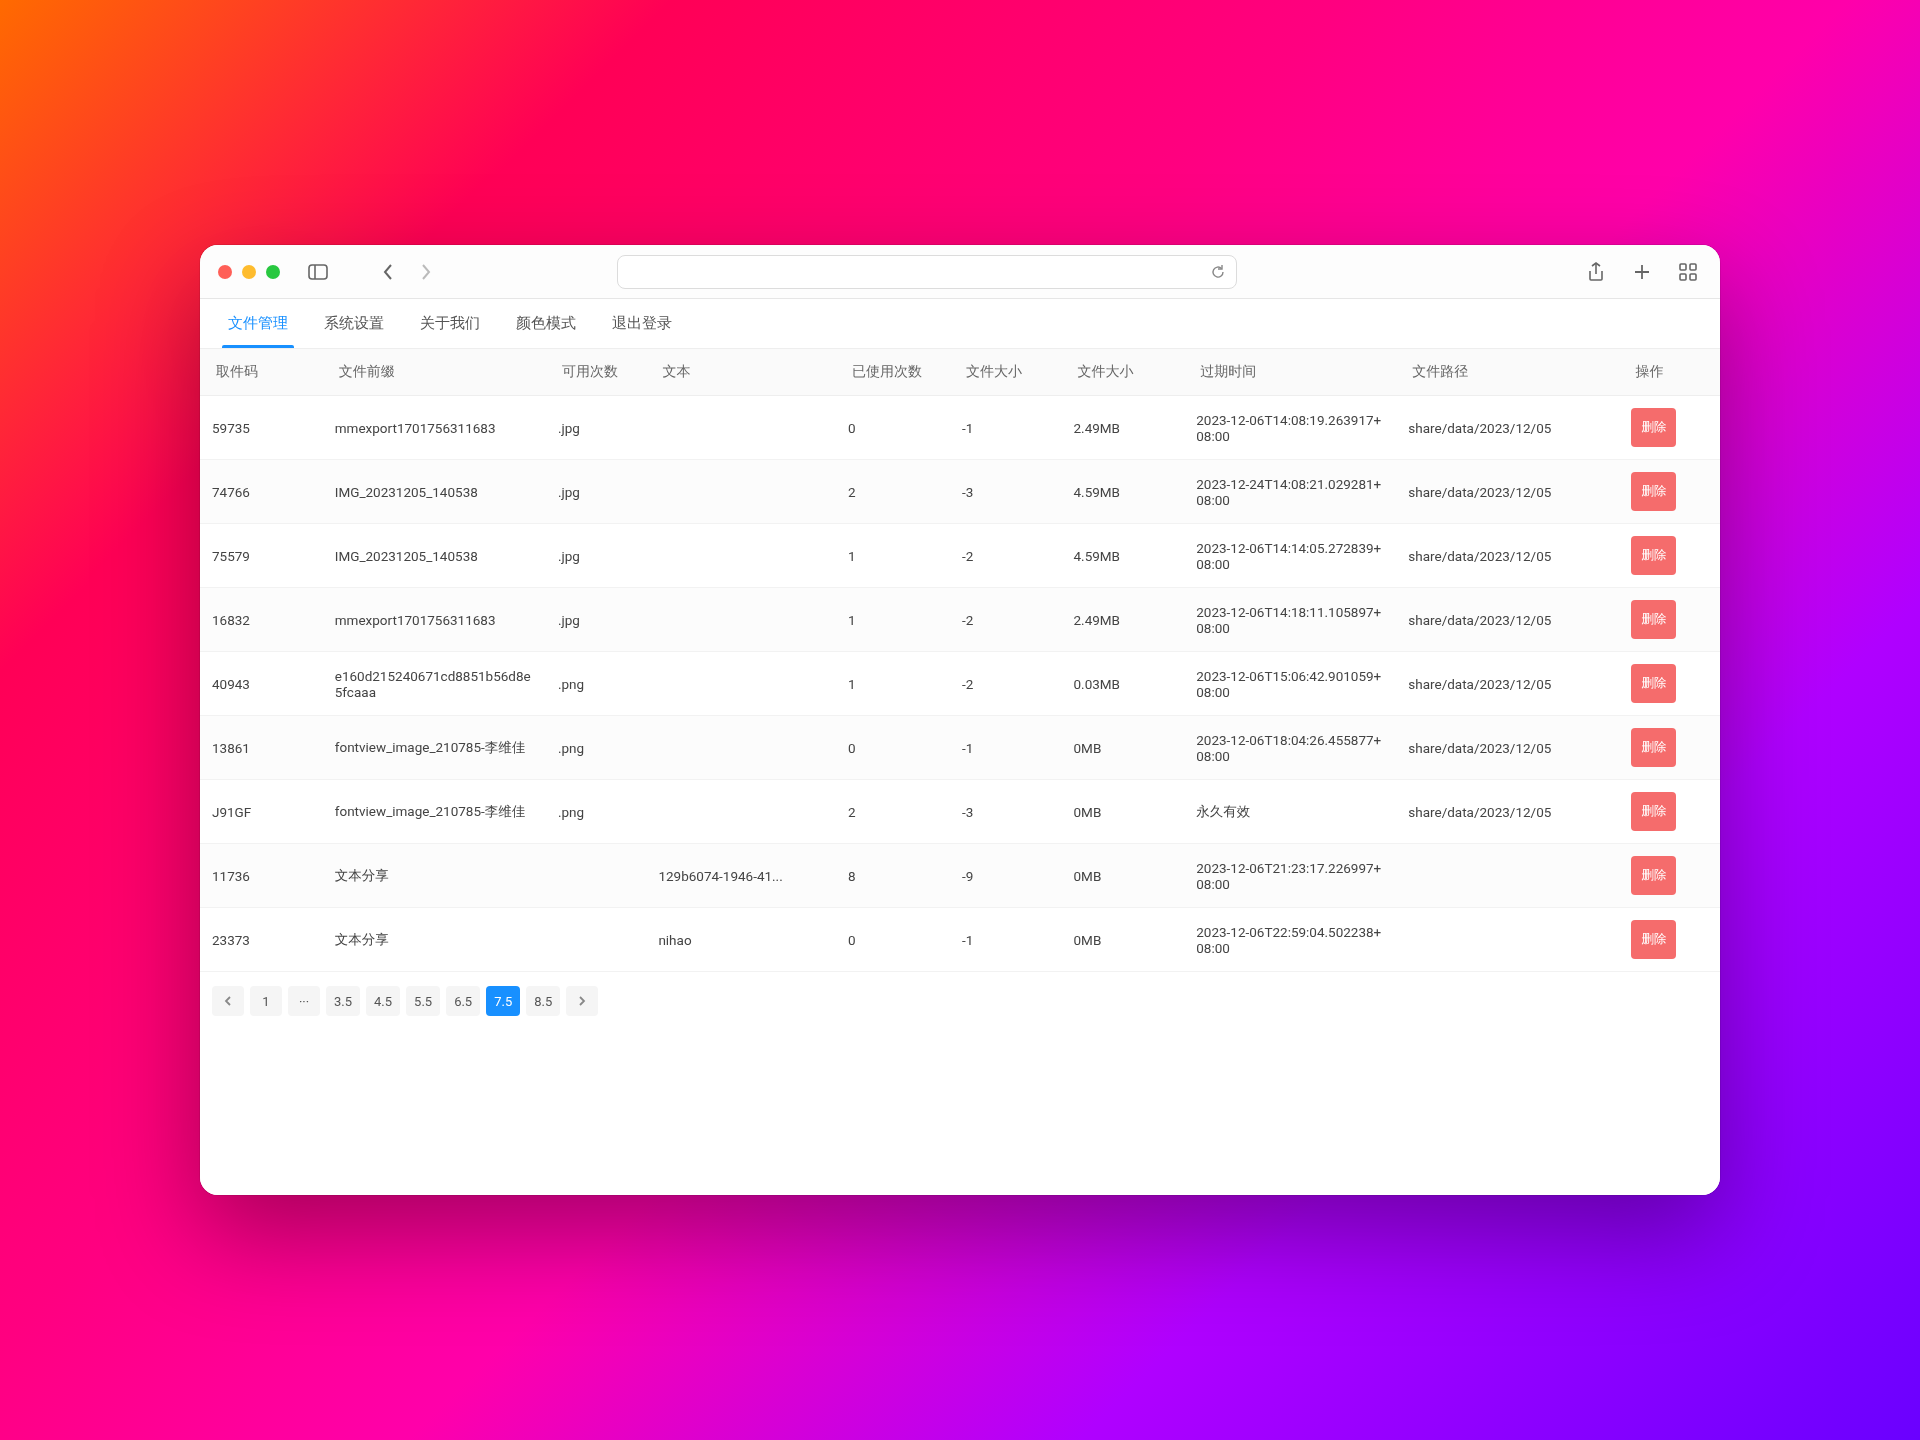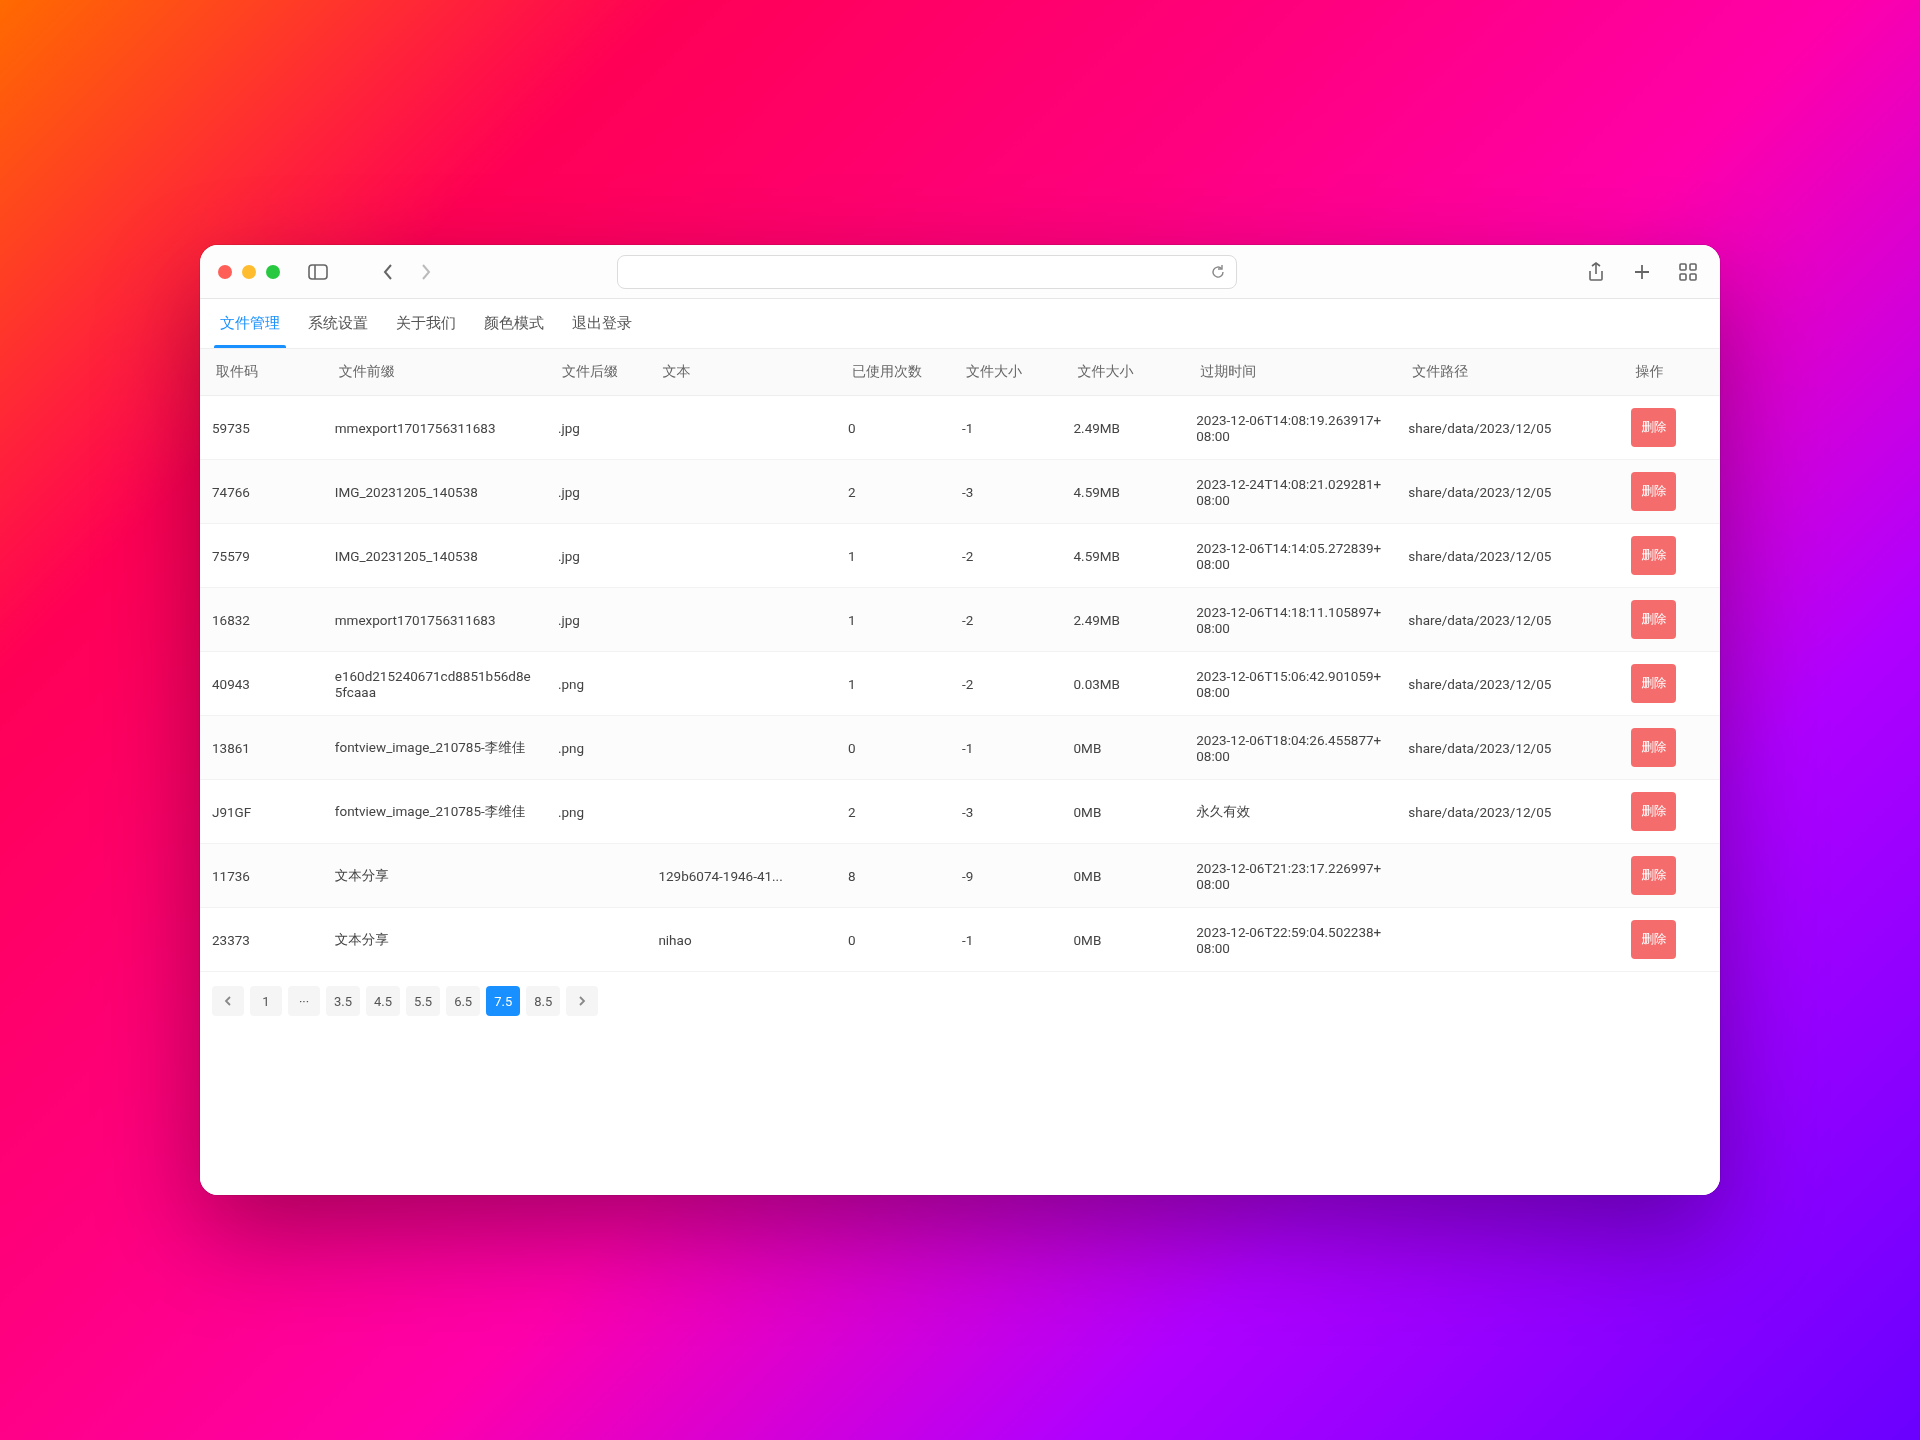--- a/index.html
+++ b/index.html
@@ -29,21 +29,21 @@
     border:1px solid #dcdcdc; border-radius:8px; background:#fff;
     display:flex; align-items:center; justify-content:flex-end; padding:0 10px;
   }
   .tb-right { margin-left:auto; display:flex; gap:18px; }
   svg { display:block; }
   
   .tabs {
     height:50px; background:#fff; border-bottom:1px solid #eee;
     display:flex; align-items:stretch; padding:0 20px; gap:28px; font-size:15px;
   }
-  .tab { display:flex; align-items:center; color:#555; cursor:pointer; position:relative; }
+  .tab { display:flex; align-items:center; color:#555; cursor:pointer; position:relative;margin-left:8px; }
   .tab.active { color:#1890ff; }
   .tab.active::after { content:""; position:absolute; bottom:0; left:-6px; right:-6px; height:3px; background:#1890ff; border-radius:2px 2px 0 0; }
   
   .content { flex:1; overflow:auto; background:#fff; }
   table { width:100%; border-collapse:collapse; font-size:14px; color:#333; }
   thead th {
     text-align:left; font-weight:500; color:#666; background:#fafafa;
     padding:14px 16px; border-bottom:1px solid #eee; white-space:nowrap;
   }
   tbody td {
@@ -148,21 +148,21 @@
           <col class="col-avail">
           <col class="col-size">
           <col class="col-exp">
         <col class="col-path">
           <col class="col-act">
       </colgroup>
       <thead>
           <tr id="thead-row">
             <th>取件码</th>
             <th>文件前缀</th>
-            <th>文件后缀</th>
+            <th>可用次数</th>
             <th>文本</th>
             <th>已使用次数</th>
             <th>文件大小</th>
             <th>文件大小</th>
             <th>过期时间</th>
             <th>文件路径</th>
             <th>操作</th>
           </tr>
         </thead>
       <tbody id="tbody">

